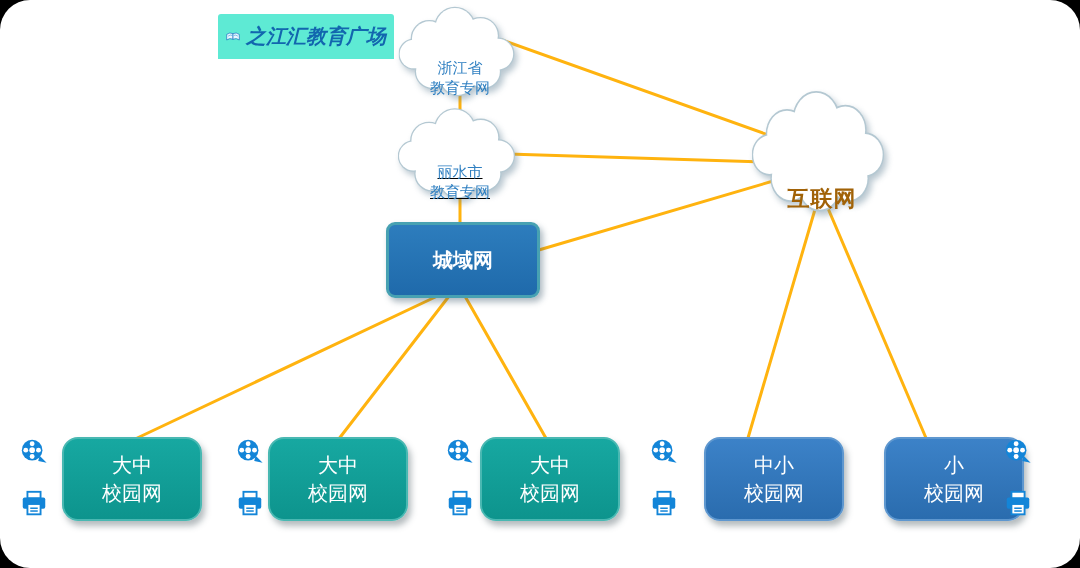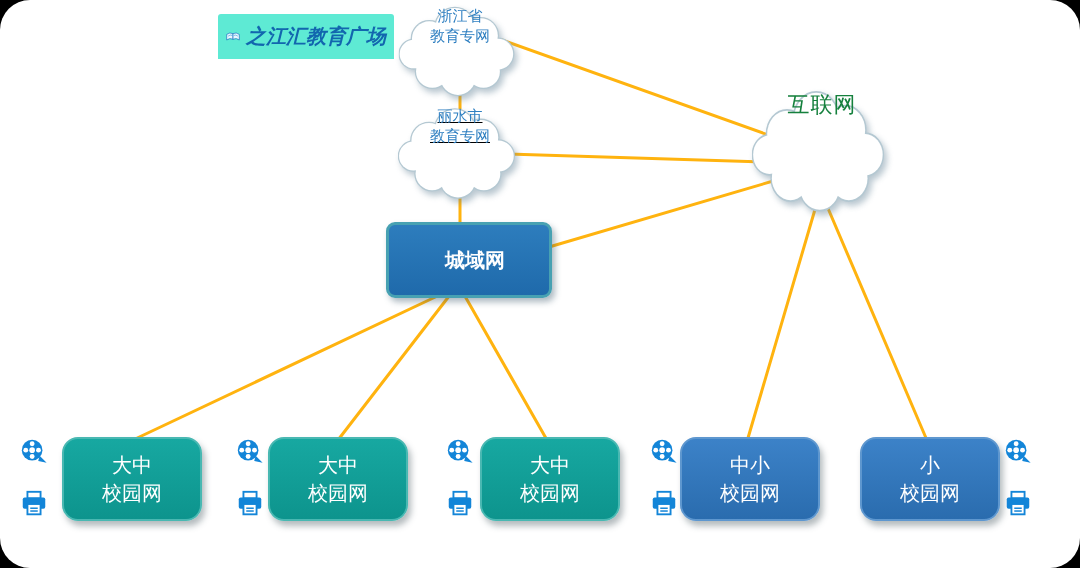--- a/index.html
+++ b/index.html
@@ -2,39 +2,39 @@
 <html><head>
 <meta charset="utf-8">
 <style>
   html,body{margin:0;padding:0;background:#000;}
   body{font-family:"Liberation Sans","DejaVu Sans",sans-serif;}
   #canvas{position:relative;width:1080px;height:568px;background:#ffffff;border-radius:30px;overflow:hidden;}
   #edges{position:absolute;left:0;top:0;z-index:1;}
   .node{position:absolute;z-index:2;}
 
   
-  .cloud{display:flex;align-items:flex-start;justify-content:center;}
+  .cloud{display:flex;align-items:flex-end;justify-content:center;}
   .cloud-svg{position:absolute;left:0;top:0;width:100%;height:100%;
     filter:drop-shadow(3px 4px 3px rgba(100,130,150,0.45));}
   .cloud-label{position:relative;z-index:3;text-align:center;color:#2e7fc1;
     font-size:15px;line-height:1.35;font-weight:500;}
-  .internet-label{position:relative;z-index:3;color:#15803d;font-size:22px;font-weight:normal;letter-spacing:1px;}
+  .internet-label{position:relative;z-index:3;color:#a16207;font-size:22px;font-weight:bold;letter-spacing:1px;}
 
   
   .core-box{left:386px;top:222px;width:148px;height:70px;background:linear-gradient(180deg,#2d7dbd,#1f6aab);
     border:3px solid #47a1b2;border-radius:9px;box-shadow:3px 4px 6px rgba(50,80,100,.4);
     display:flex;flex-direction:column;align-items:center;justify-content:center;
-    color:#fff;font-size:20px;font-weight:600;line-height:1.35;text-align:center;padding-left:12px;}
+    color:#fff;font-size:20px;font-weight:600;line-height:1.35;text-align:center;}
 
   
   .campus-box{width:136px;height:80px;border-radius:16px;display:flex;flex-direction:column;
     align-items:center;justify-content:center;color:#fff;font-size:20px;font-weight:500;
     line-height:1.4;text-align:left;box-shadow:3px 5px 6px rgba(40,60,70,.35);}
   .campus-box.teal{background:linear-gradient(180deg,#17a8a1,#0d948d);border:2px solid #49b8b2;}
-  .campus-box.blue{background:linear-gradient(180deg,#3c82c8,#2a6cae);border:2px solid #5e97cf;}
+  .campus-box.blue{background:linear-gradient(180deg,#3c82c8,#2a6cae);border:2px solid #5e97cf;margin-left:24px;}
 
   
   .icon-col{position:absolute;z-index:2;width:36px;height:82px;display:flex;flex-direction:column;
     align-items:center;justify-content:space-between;}
 
   
   .logo{left:218px;top:14px;width:176px;height:66px;}
   .logo-top{height:45px;background:#5eead4;display:flex;align-items:center;padding:0 8px;gap:6px;border-radius:3px 3px 0 0;}
   .logo-title{color:#1266ae;font-size:20px;font-weight:bold;font-style:italic;white-space:nowrap;}
   .logo-sub{height:21px;background:#ffffff;color:#2a9ad6;font-size:9px;letter-spacing:1px;

